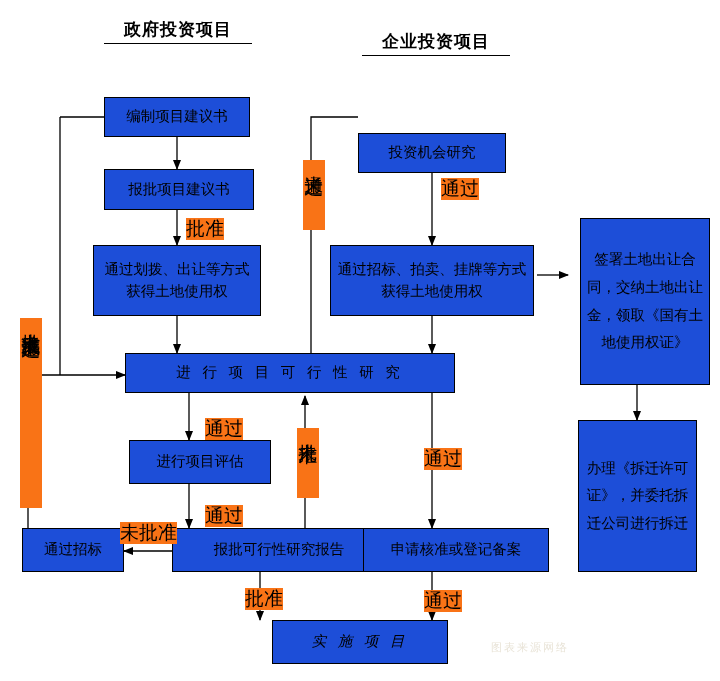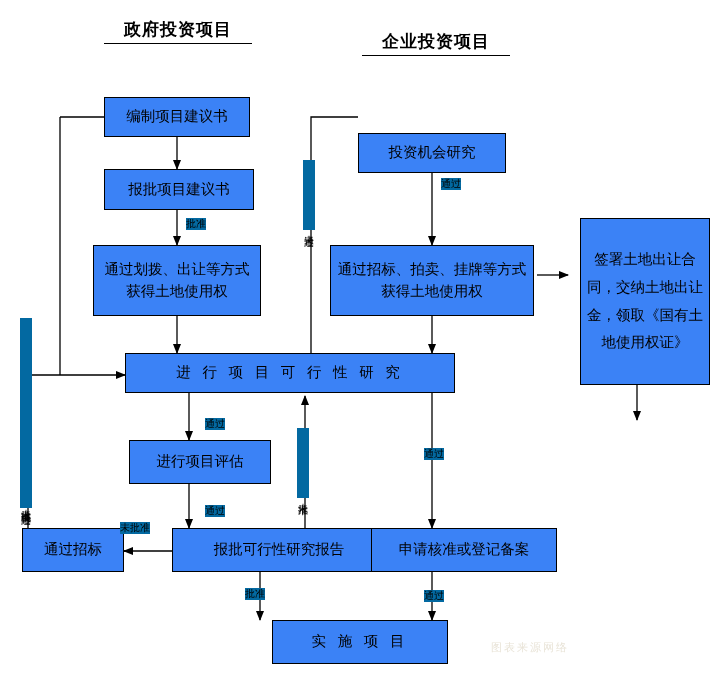--- a/index.html
+++ b/index.html
@@ -25,39 +25,39 @@
     letter-spacing: 1px;
     text-align: center;
     border-bottom: 1.5px solid #000;
     padding-bottom: 2px;
     white-space: nowrap;
   }
   .box {
     position: absolute;
     box-sizing: border-box;
     border: 1.3px solid #000000;
-    background: #3b82f6;
+    background: #1d4ed8;
     display: flex;
     align-items: center;
     justify-content: center;
     text-align: center;
     font-size: 14.5px;
     line-height: 1.45;
     padding: 2px 4px;
   }
   .box.spaced {
     letter-spacing: 4px;
   }
   .lbl {
     position: absolute;
-    font-size: 10px;
+    font-size: 19px;
     line-height: 1.15;
     white-space: pre;
-    background: #0369a1;
-    text-align: right;
+    background: #f97316;
+    text-align: left;
   }
   .lbl.vert {
     writing-mode: vertical-rl;
     text-orientation: upright;
     white-space: nowrap;
     letter-spacing: 1px;
   }
   svg.wires {
     position: absolute;
     left: 0;
@@ -124,24 +124,25 @@
   <div class="box" style="left:104px; top:97px; width:146px; height:40px;">编制项目建议书</div>
   <div class="box" style="left:104px; top:169px; width:150px; height:41px;">报批项目建议书</div>
   <div class="box spaced" style="left:125px; top:353px; width:330px; height:40px;">进 行 项 目 可 行 性 研 究</div>
   <div class="box" style="left:93px; top:245px; width:168px; height:71px;">通过划拨、出让等方式获得土地使用权</div>
   <div class="box" style="left:129px; top:440px; width:142px; height:44px;">进行项目评估</div>
   <div class="box" style="left:172px; top:528px; width:214px; height:44px;">报批可行性研究报告</div>
   <div class="box" style="left:22px; top:528px; width:102px; height:44px;">通过招标</div>
 
   <div class="box" style="left:358px; top:97px; width:148px; height:40px;margin-top:36px;">投资机会研究</div>
   <div class="box" style="left:330px; top:245px; width:204px; height:71px;font-family:Liberation Serif, serif;">通过招标、拍卖、挂牌等方式获得土地使用权</div>
-  <div class="box" style="left:363px; top:528px; width:186px; height:44px;margin-left:8px;">申请核准或登记备案</div>
-  <div class="box spaced" style="left:272px; top:620px; width:176px; height:44px;">实 施 项 目</div>
+  <div class="box" style="left:363px; top:528px; width:186px; height:44px;">申请核准或登记备案</div>
+  <div class="box spaced" style="left:272px; top:620px; width:176px; height:44px;font-style:italic;">实 施 项 目</div>
 
   <div class="box" style="left:568px; top:218px; width:130px; height:167px; line-height:1.9;margin-left:12px;">签署土地出让合同，交纳土地出让金，领取《国有土地使用权证》</div>
+  <div class="box" style="left:578px; top:420px; width:119px; height:152px; line-height:1.9;">办理《拆迁许可证》，并委托拆迁公司进行拆迁</div>
 
   <div class="lbl" style="left:186px; top:218px;">批准</div>
   <div class="lbl" style="left:205px; top:418px;">通过</div>
   <div class="lbl" style="left:205px; top:505px;">通过</div>
   <div class="lbl" style="left:245px; top:588px;">批准</div>
   <div class="lbl" style="left:120px; top:522px;">未批准</div>
   <div class="lbl vert" style="left:20px; top:318px; height:190px;">未批准或未通过</div>
   <div class="lbl vert" style="left:303px; top:160px; height:70px;">未通过</div>
   <div class="lbl vert" style="left:297px; top:428px; height:70px;">未批准</div>
   <div class="lbl" style="left:441px; top:178px;">通过</div>

